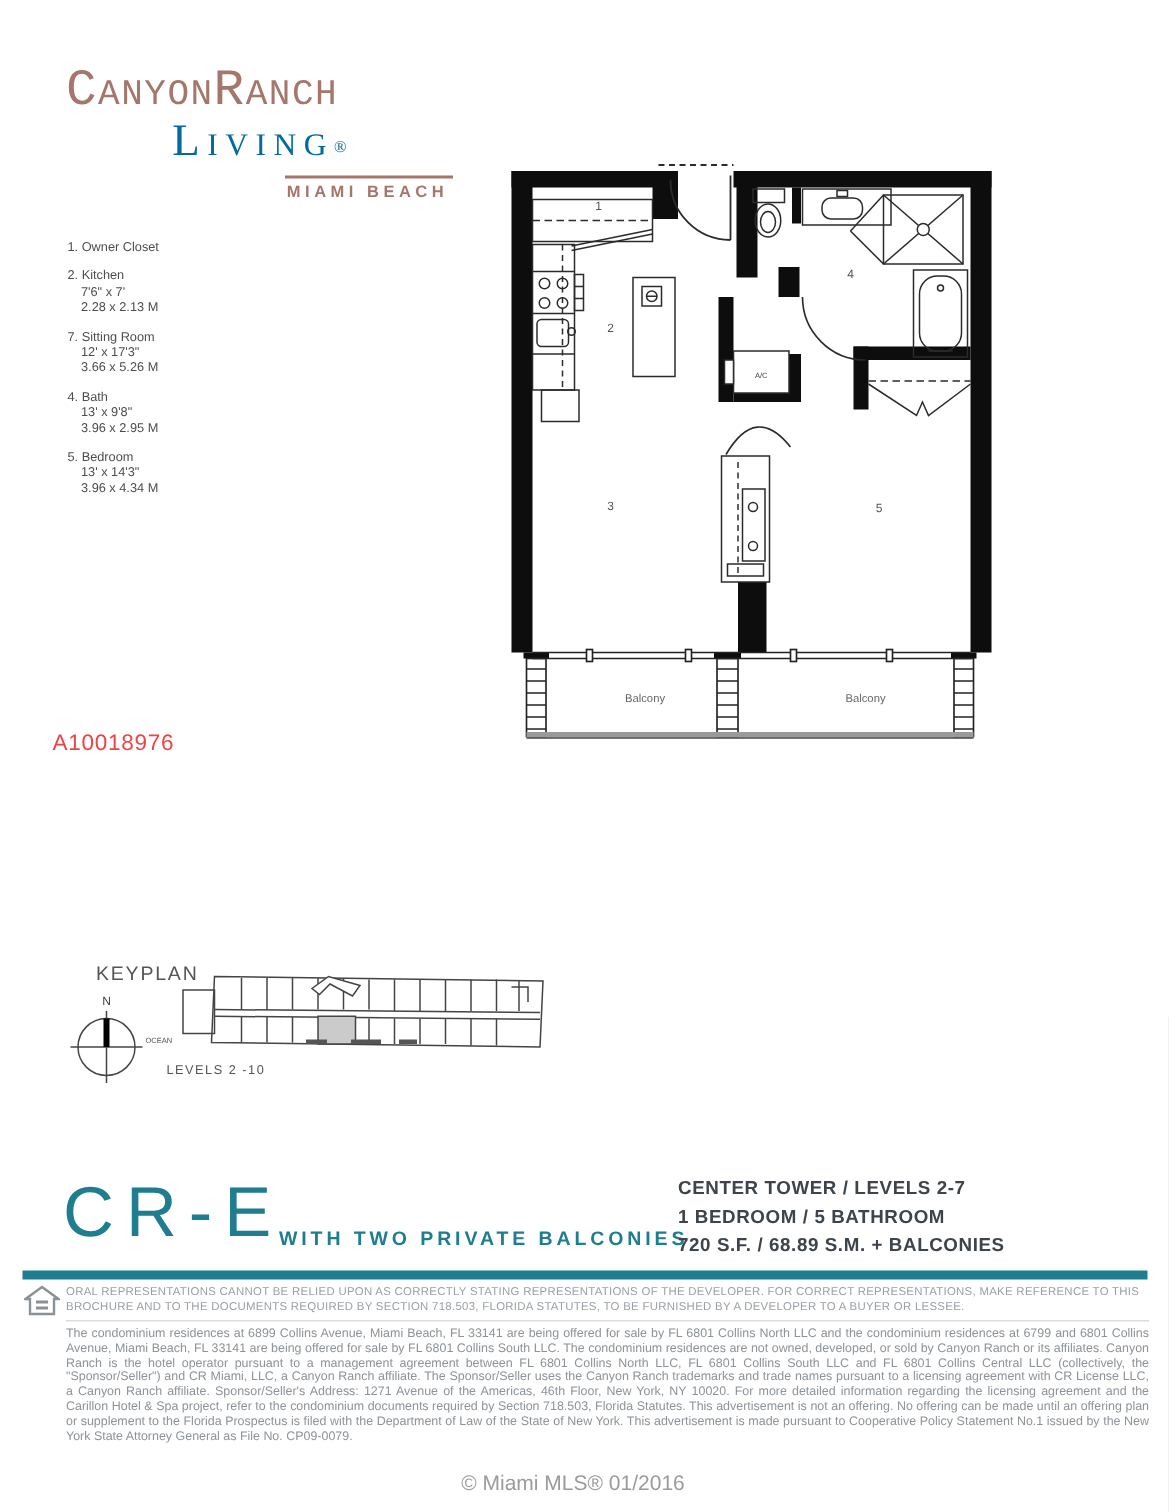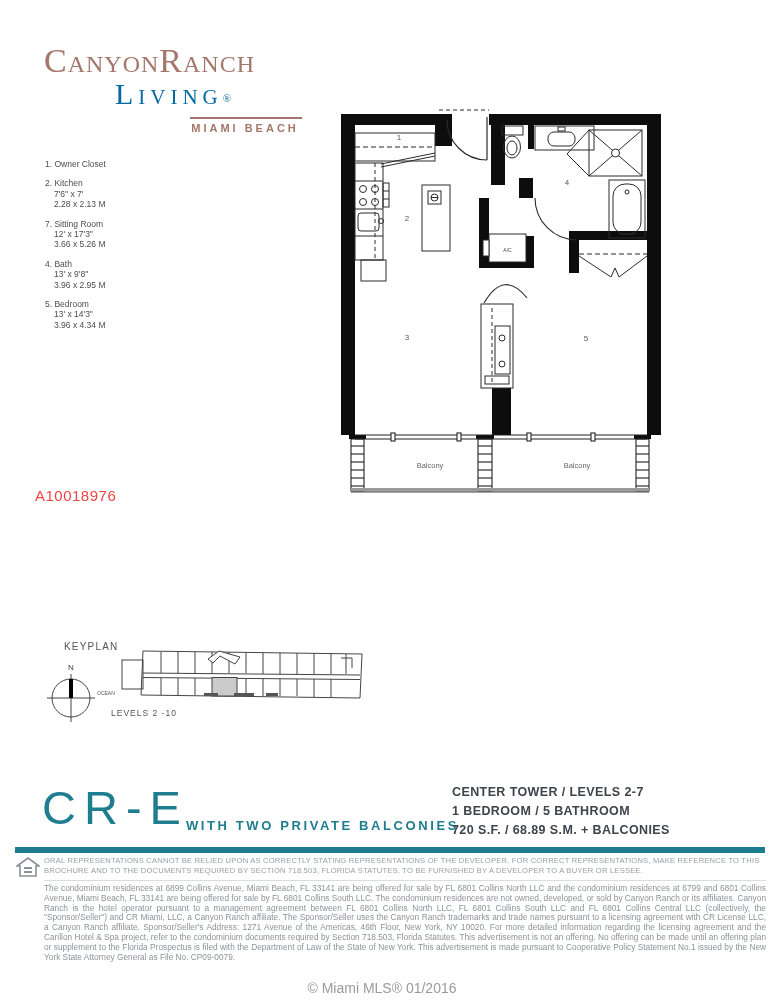--- a/index.html
+++ b/index.html
@@ -1,41 +1,41 @@
 <!DOCTYPE html>
 <html><head>
 <meta charset="utf-8">
 <style>
   html,body{margin:0;padding:0;background:#e8e8e8;}
   .page{position:relative;width:779px;height:1008px;background:#ffffff;overflow:hidden;
         font-family:"Liberation Sans", sans-serif;}
 
   
   .logo{position:absolute;left:44px;top:44px;width:258px;}
-  .logo-main{font-family:Liberation Serif, serif;font-variant:small-caps;
+  .logo-main{font-family:Liberation Mono, monospace;font-variant:small-caps;
              font-size:34px;letter-spacing:1px;color:#a5766b;line-height:34px;}
   .logo-living{font-family:"Liberation Serif", serif;font-variant:small-caps;
                font-size:30px;letter-spacing:5px;color:#0369a1;line-height:30px;
                text-align:center;margin-top:1px;}
   .logo-living .reg{font-size:11px;letter-spacing:0;vertical-align:2px;}
   .logo-rule{margin-left:auto;width:112px;border-top:2px solid #a5766b;margin-top:4px;}
   .logo-city{margin-left:auto;width:114px;text-align:center;font-weight:bold;
              font-size:11px;letter-spacing:3px;color:#a5766b;margin-top:3px;}
 
   
   .legend{position:absolute;left:45px;top:159px;font-size:8.5px;color:#4d4d4d;line-height:10.4px;}
   .legend .item{margin-bottom:9px;}
   .legend .dim{padding-left:9px;}
   .legend .dim:empty{display:none;}
 
   
   .watermark{position:absolute;left:20px;top:487px;font-size:15px;color:#ef4444;letter-spacing:.5px;margin-left:15px;}
 
   
-  .keyplan-label{position:absolute;left:64px;top:641px;font-size:10px;letter-spacing:1.2px;color:#555;}
+  .keyplan-label{position:absolute;left:64px;top:641px;font-size:13px;letter-spacing:1.2px;color:#555;}
   .levels-label{position:absolute;left:111px;top:708px;font-size:8.5px;letter-spacing:1px;color:#555;}
 
   
   .unit-code{position:absolute;left:42px;top:780px;font-size:47px;font-weight:normal;
              letter-spacing:8px;color:#1e7d8e;}
   .unit-tagline{position:absolute;left:186px;top:818px;font-size:13px;font-weight:bold;
                 letter-spacing:2.6px;color:#1e7d8e;}
   .unit-specs{position:absolute;left:452px;top:783px;width:310px;font-size:12.5px;
               font-weight:bold;color:#3d444b;line-height:19px;letter-spacing:.4px;}
   .teal-bar{position:absolute;left:15px;top:847px;width:750px;height:6px;background:#1e7d8e;}

